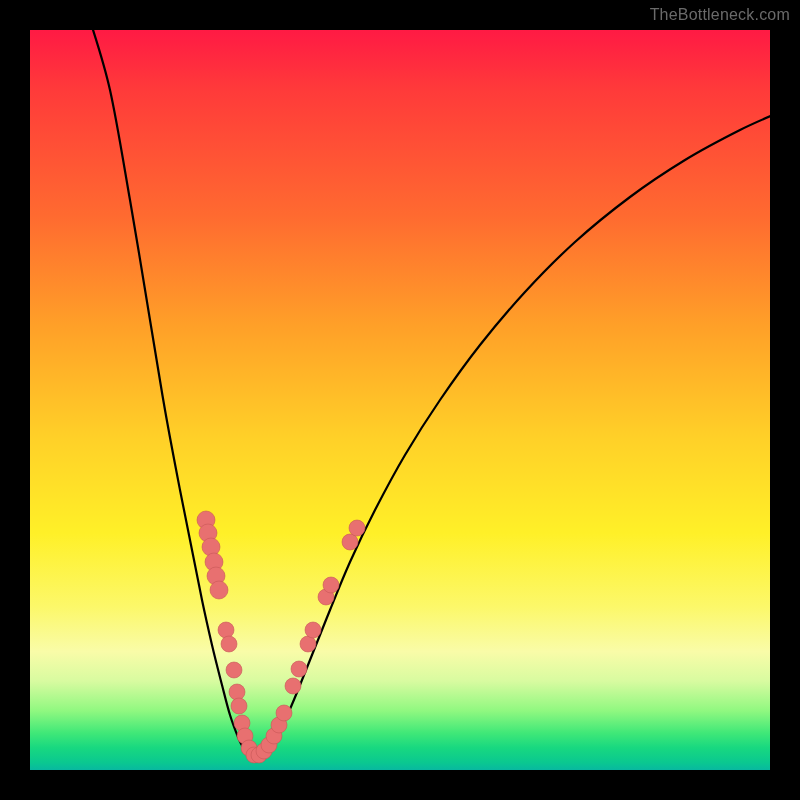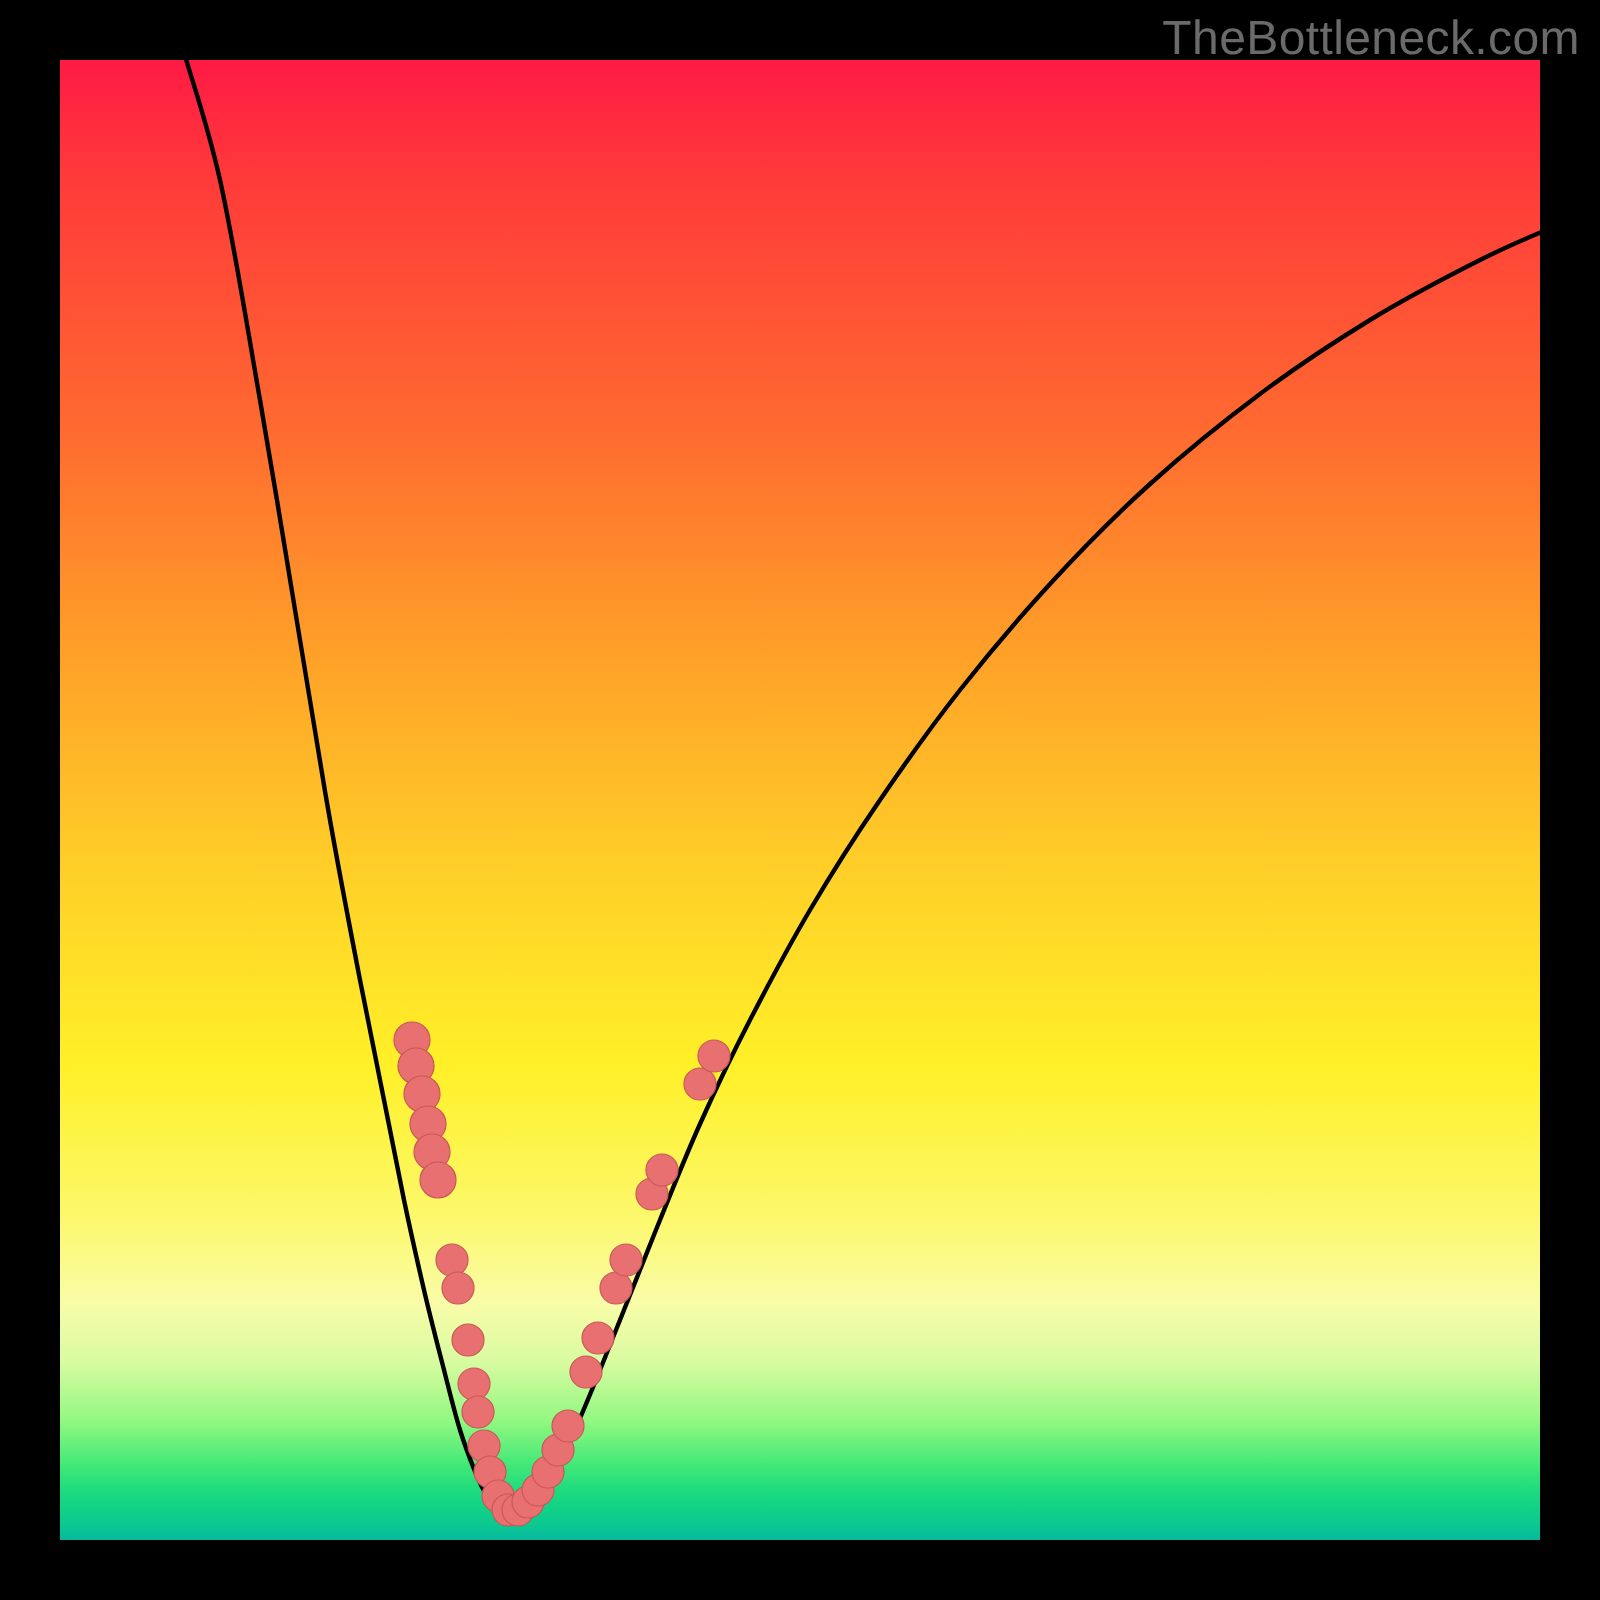--- a/index.html
+++ b/index.html
@@ -33,21 +33,21 @@
       #18d880 97%,
       #0ac890 99%,
       #08b8a0 100%
     );
   }
   .watermark {
     position: absolute;
     top: 6px;
     right: 10px;
     color: #6a6a6a;
-    font-size: 24px;
+    font-size: 16px;
     font-weight: 500;
     letter-spacing: 0.2px;
     z-index: 10;
   }
   svg.curve {
     position: absolute;
     left: 0;
     top: 0;
     width: 740px;
     height: 740px;

